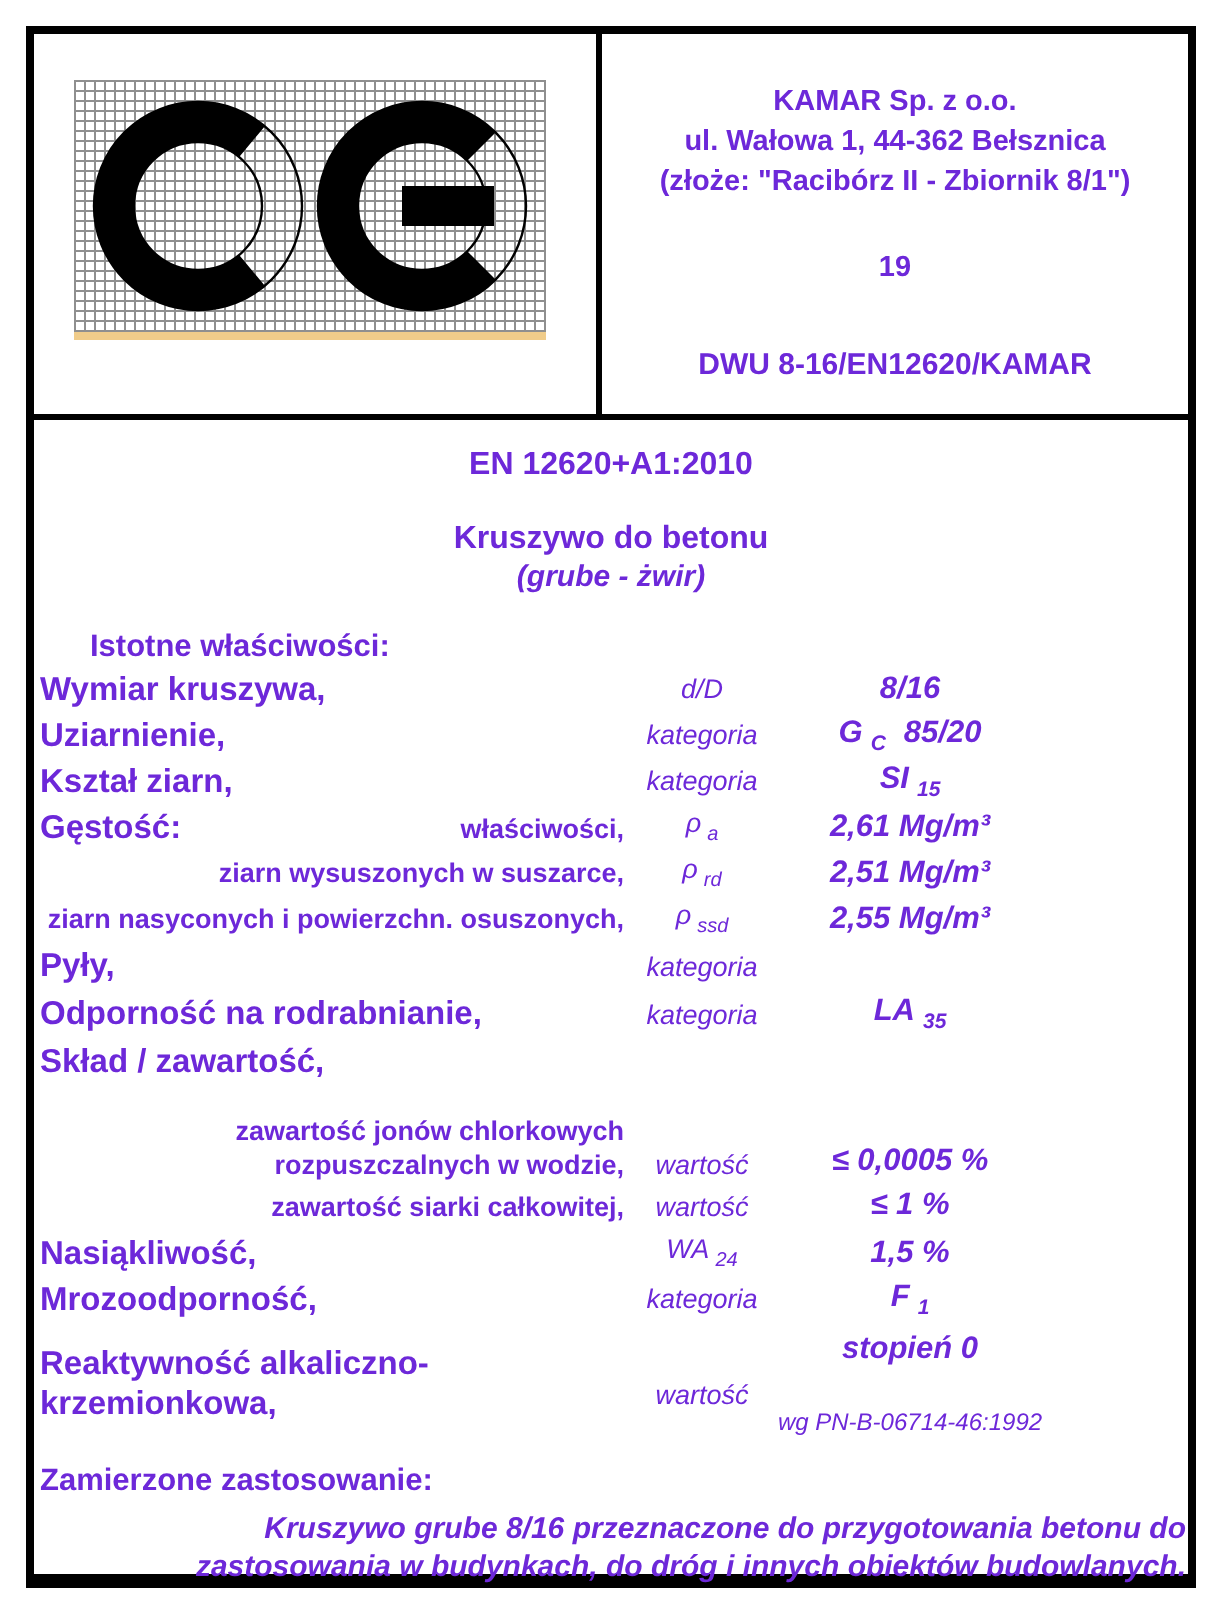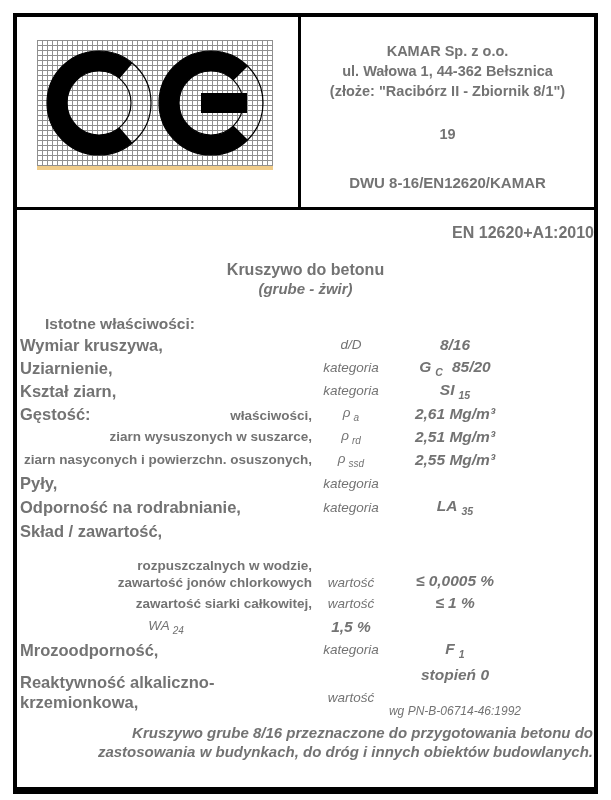--- a/index.html
+++ b/index.html
@@ -1,18 +1,18 @@
 <!DOCTYPE html>
 <html><head>
 <meta charset="utf-8">
 <style>
   html,body { margin:0; padding:0; background:#ffffff; }
   .page {
     position:relative; width:611px; height:800px; background:#ffffff;
-    font-family:"Liberation Sans","DejaVu Sans",sans-serif; color:#737373;
+    font-family:"Liberation Sans","DejaVu Sans",sans-serif; color:#6d28d9;
     overflow:hidden;
   }
   .doc-border {
     position:absolute; left:13px; top:13px; width:585px; height:781px;
     box-sizing:border-box; border:4px solid #000; border-bottom-width:7px;
     background:#fff;
   }
   
   .header-row { display:flex; height:190px; border-bottom:3px solid #000; }
   .header-left { width:284px; border-right:3px solid #000; box-sizing:border-box; position:relative; }
@@ -24,21 +24,21 @@
     border-bottom:4px solid #f0cc8a;
   }
   .ce-box svg { position:absolute; left:0; top:0; }
   .header-right {
     flex:1; text-align:center; font-weight:bold; padding-top:24px; box-sizing:border-box;
     font-size:14.5px; line-height:20px;
   }
   .hr-year { margin-top:23px; }
   .hr-doc  { margin-top:29px; font-size:15px; }
   
-  .standard { margin-top:14px; text-align:right; font-weight:bold; font-size:16px; line-height:18px; }
+  .standard { margin-top:14px; text-align:center; font-weight:bold; font-size:16px; line-height:18px; }
   .product-title { margin-top:19px; text-align:center; font-weight:bold; font-size:16px; line-height:18px; }
   .product-subtitle { text-align:center; font-weight:bold; font-style:italic; font-size:15px; line-height:19px; }
   .section-title { margin-top:17px; font-weight:bold; font-size:15.5px; line-height:18px; padding-left:3px;margin-left:25px; }
   .prow {
     display:grid; grid-template-columns:292px 78px 130px 1fr;
     align-items:center; min-height:23px; padding-left:3px; box-sizing:border-box;
   }
   .prow.tall { min-height:24px; }
   .lbl { font-weight:bold; font-size:16.5px; line-height:20px; }
   .lbl-split { display:flex; justify-content:space-between; align-items:baseline; }
@@ -158,36 +158,37 @@
 
     <div class="prow">
       <div class="lbl">Skład / zawartość,</div>
       <div></div>
         <div></div>
         <div></div>
     </div>
 
     <div class="prow row-2line">
       <div class="sublbl">
+        <div>zawartość jonów chlorkowych</div>
         <div>rozpuszczalnych w wodzie,</div>
-        <div>zawartość jonów chlorkowych</div>
       </div>
       <div class="sym">wartość</div>
       <div class="val">≤ 0,0005 %</div>
       <div></div>
     </div>
 
     <div class="prow tall">
       <div class="sublbl">zawartość siarki całkowitej,</div>
       <div class="sym">wartość</div>
       <div class="val">≤ 1 %</div>
       <div></div>
     </div>
 
     <div class="prow">
+      <div class="lbl">Nasiąkliwość,</div>
       <div class="sym"><span>WA</span><span class="ssub">24</span></div>
       <div class="val">1,5 %</div>
       <div></div>
     </div>
 
     <div class="prow">
       <div class="lbl">Mrozoodporność,</div>
       <div class="sym">kategoria</div>
       <div class="val"><span>F</span><span class="vsub">1</span></div>
       <div></div>
@@ -199,16 +200,17 @@
         <div>krzemionkowa,</div>
       </div>
       <div class="sym">wartość</div>
       <div class="val val-stack">
         <span>stopień 0</span>
         <span class="val-note">wg PN-B-06714-46:1992</span>
       </div>
       <div></div>
     </div>
 
+    <div class="use-title">Zamierzone zastosowanie:</div>
     <div class="use-text">Kruszywo grube 8/16 przeznaczone do przygotowania betonu do zastosowania w budynkach, do dróg i innych obiektów budowlanych.</div>
 
   </div>
 </div>
 
 </body></html>

